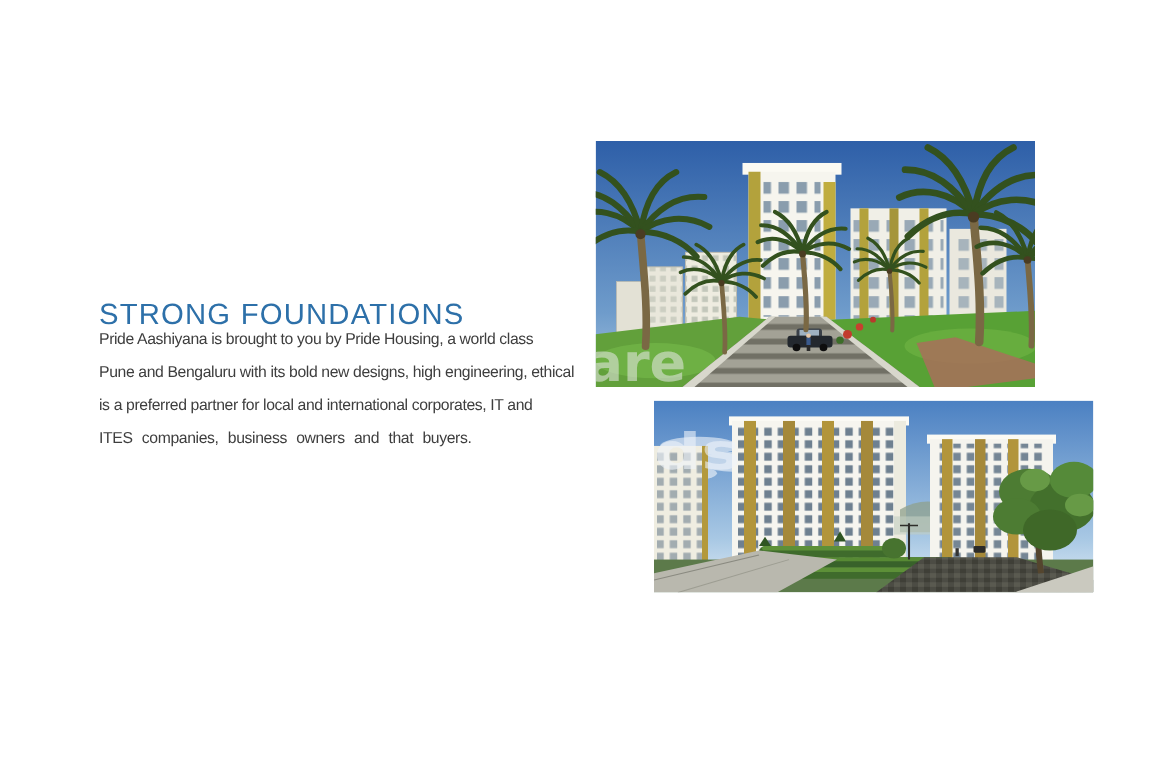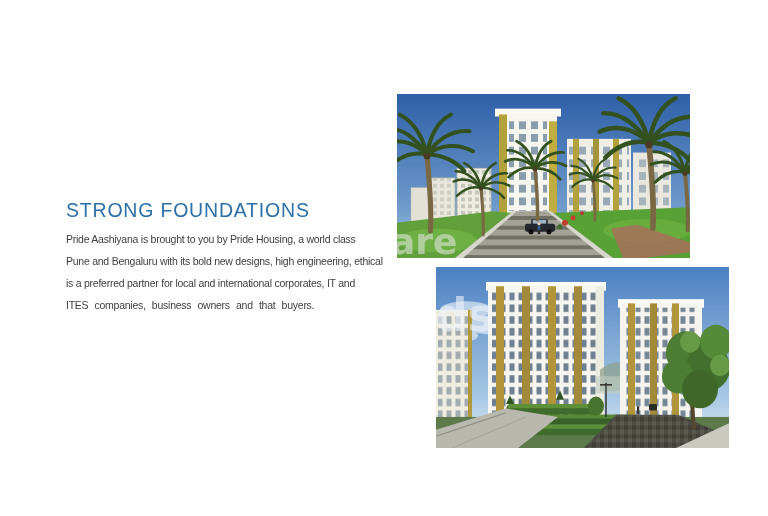--- a/index.html
+++ b/index.html
@@ -7,33 +7,33 @@
     position:relative;width:768px;height:516px;background:#ffffff;overflow:hidden;
     font-family:"Liberation Sans", sans-serif;
     margin-top:12px;
   }
   .title{
     position:absolute;left:66px;top:174px;
     font-size:19.5px;font-weight:400;letter-spacing:.8px;
     color:#2d70a9;white-space:nowrap;
   }
   .para{
-    position:absolute;left:66px;top:216px;width:320px;
+    position:absolute;left:66px;top:203px;width:320px;
     font-size:10.5px;color:#3e3e3e;letter-spacing:-0.25px;
   }
   .para .line{
     height:22px;line-height:22px;white-space:nowrap;
   }
   .para .line.last{word-spacing:3.5px;}
   .photo{
     position:absolute;left:397px;width:293px;overflow:hidden;
   }
   .photo svg{display:block;width:100%;height:100%;}
   .photo-top{top:82px;height:164px;}
-  .photo-bottom{top:255px;height:181px;padding-left:39px;}
+  .photo-bottom{top:255px;height:128px;padding-left:39px;}
   .wm{
     font-family:"DejaVu Sans", sans-serif;font-weight:bold;
   }
 </style>
 </head>
 <body>
 
 <div class="page">
 
   <h1 class="title">STRONG FOUNDATIONS</h1>

